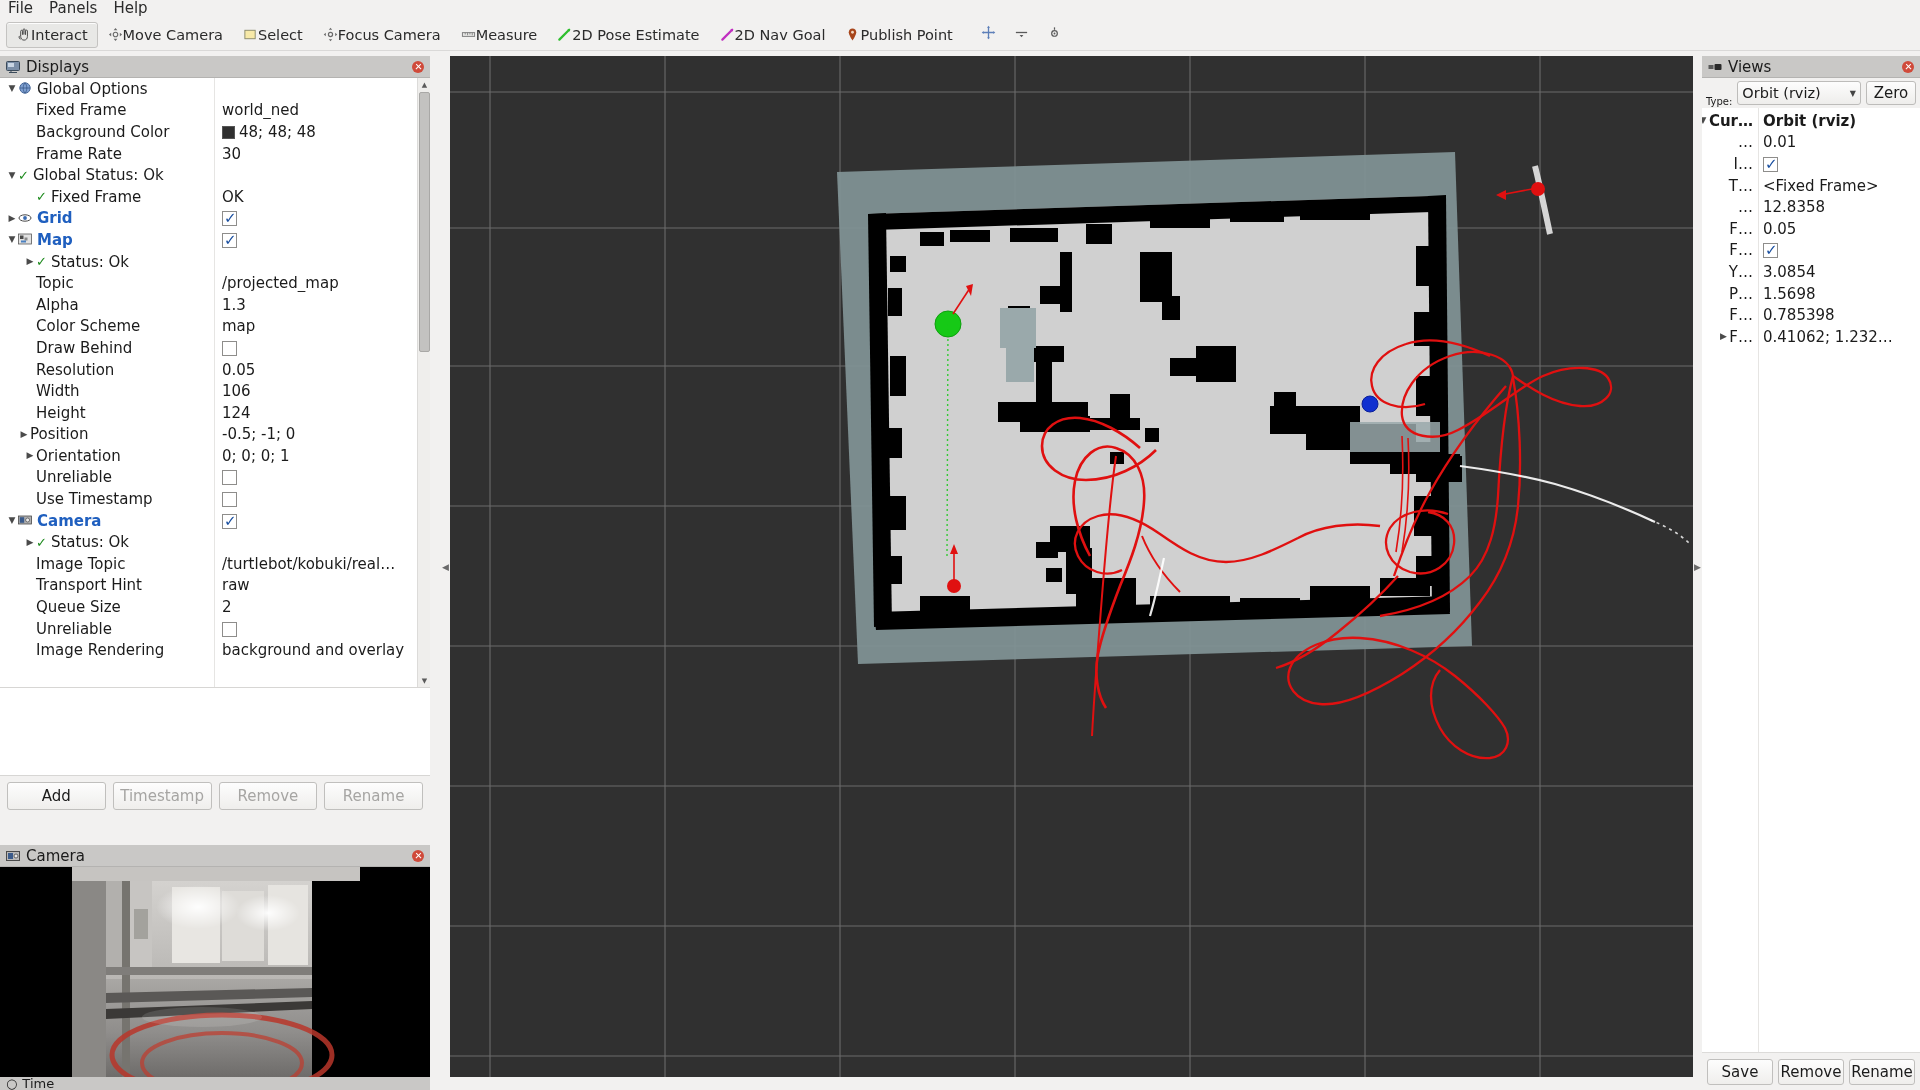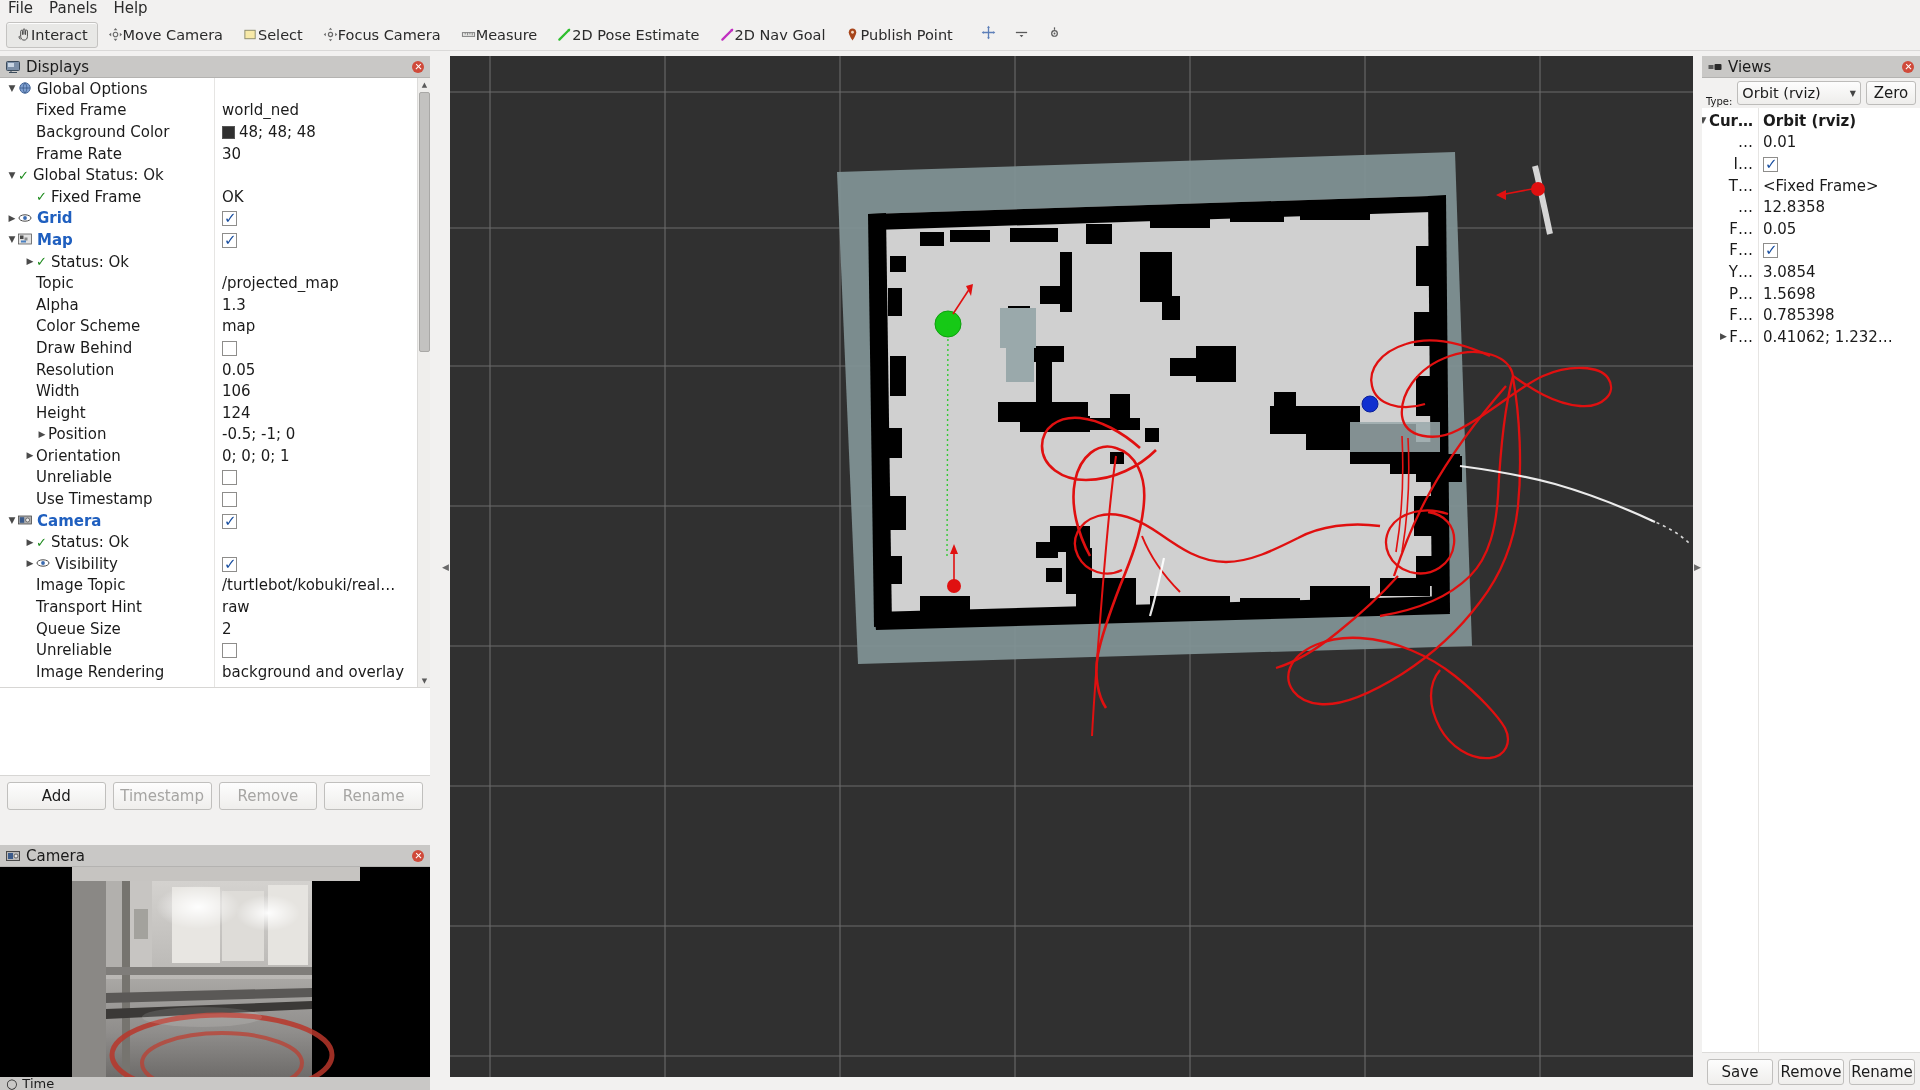--- a/index.html
+++ b/index.html
@@ -457,21 +457,21 @@
             <div class="tval"><span>106</span></div>
           </div>
           <div class="trow">
             <div class="tname" style="padding-left: 24px;">
               <span class="arrow none"></span>
               <span>Height</span>
             </div>
             <div class="tval"><span>124</span></div>
           </div>
           <div class="trow">
-            <div class="tname" style="padding-left: 36px;">
+            <div class="tname" style="padding-left: 18px;">
               <span class="arrow right"></span>
               <span>Position</span>
             </div>
             <div class="tval"><span>-0.5; -1; 0</span></div>
           </div>
           <div class="trow">
             <div class="tname" style="padding-left: 24px;">
               <span class="arrow right"></span>
               <span>Orientation</span>
             </div>
@@ -503,31 +503,20 @@
             </div>
             <div class="tval"><span class="cbox on"></span></div>
           </div>
           <div class="trow">
             <div class="tname" style="padding-left: 24px;">
               <span class="arrow right"></span>
               <span class="check-ok">✓</span>
               <span>Status: Ok</span>
             </div>
             <div class="tval"></div>
-          </div>
-          <div class="trow">
-            <div class="tname" style="padding-left: 24px;">
-              <span class="arrow right"></span>
-              <span class="titem-ico"><svg viewBox="0 0 14 14" width="14" height="14">
-                  <ellipse cx="7" cy="7" rx="6" ry="3.2" fill="none" stroke="#4a4a4a" stroke-width="1"></ellipse>
-                  <circle cx="7" cy="7" r="1.9" fill="#3a6ab0"></circle>
-                </svg></span>
-              <span>Visibility</span>
-            </div>
-            <div class="tval"><span class="cbox on"></span></div>
           </div>
           <div class="trow">
             <div class="tname" style="padding-left: 24px;">
               <span class="arrow none"></span>
               <span>Image Topic</span>
             </div>
             <div class="tval"><span>/turtlebot/kobuki/real…</span></div>
           </div>
           <div class="trow">
             <div class="tname" style="padding-left: 24px;">

